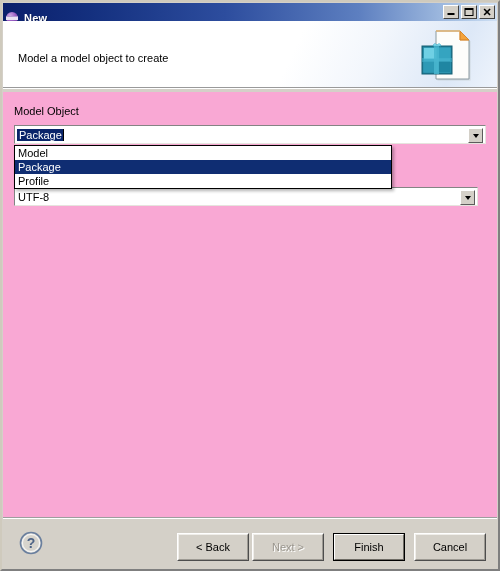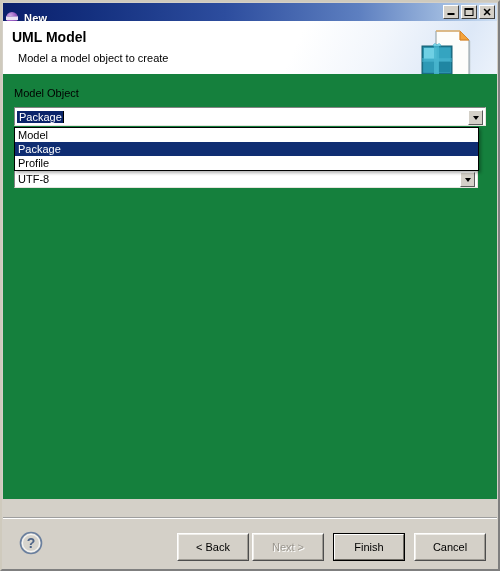--- a/index.html
+++ b/index.html
@@ -147,24 +147,24 @@
     position: absolute;
     left: 1px; top: 86px;
     width: 494px; height: 4px;
     background: #d4d0c8;
     border-top: 1px solid #ffffff;
   }
 
   
   .content {
     position: absolute;
-    left: 1px; top: 72px;
+    left: 1px; top: 90px;
     width: 494px;
     height: 425px;
-    background: #15803d;
+    background: #f9a8d4;
   }
   .field-label {
     position: absolute;
     left: 11px; top: 13px;
     font-size: 11px;
     color: #000;
   }
 
   
   .combo {
@@ -326,21 +326,20 @@
       <div class="winbtn max">
           <span class="g"></span>
         </div>
       <div class="winbtn close">
           <span class="g">✕</span>
         </div>
     </div>
   </div>
 
   <div class="header">
-    <div class="header-title">UML Model</div>
     <div class="header-sub">Model a model object to create</div>
 
     <svg class="header-icon" viewBox="0 0 56 56">
 
       <path d="M17,4 H41 L50,13 V52 H17 Z" fill="#b9bfc2" opacity="0.45" transform="translate(1.5,1.5)"></path>
 
       <path d="M17,4 H41 L50,13 V52 H17 Z" fill="#fdfdfb" stroke="#8a9aa0" stroke-width="1"></path>
 
       <path d="M41,4 L50,13 H41 Z" fill="#f4a33c" stroke="#d4822a" stroke-width="0.8"></path>
       <path d="M41,4 L50,13 H41 Z" fill="none" stroke="#d8892c" stroke-width="0.8"></path>
@@ -373,21 +372,21 @@
       <span class="combo-text selected">Package</span>
       <span class="cursor-bar"></span>
       <div class="combo-caret"></div>
     </div>
 
     <div class="combo" style="left:11px; top:95px; width:464px; height:19px;">
       <span class="combo-text">UTF-8</span>
       <div class="combo-caret"></div>
     </div>
 
-    <div class="dropdown" style="left:11px; top:53px; width:465px;">
+    <div class="dropdown" style="left:11px; top:53px; width:378px;">
       <div class="dd-item">Model</div>
       <div class="dd-item sel">Package</div>
       <div class="dd-item">Profile</div>
     </div>
 
   </div>
 
   <div class="sep"></div>
 
   <div class="buttonbar">

